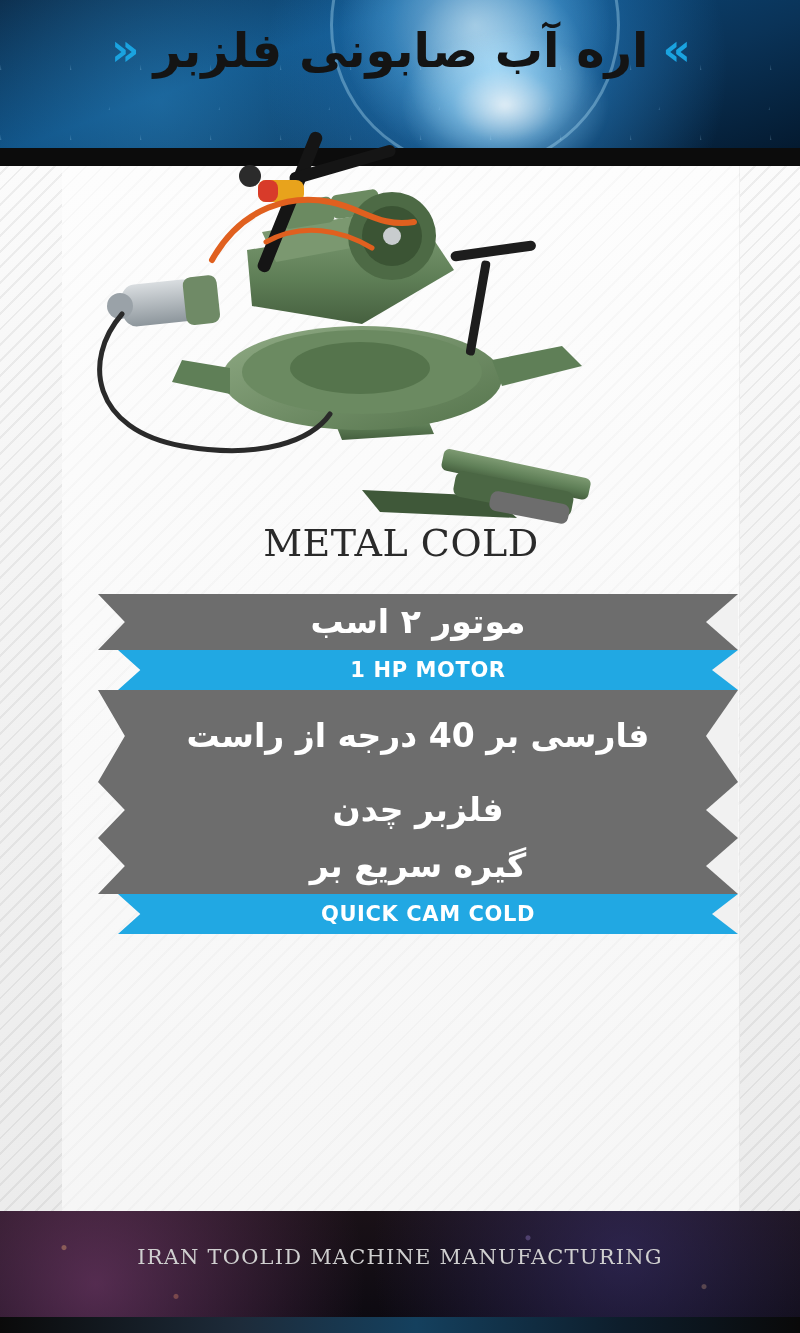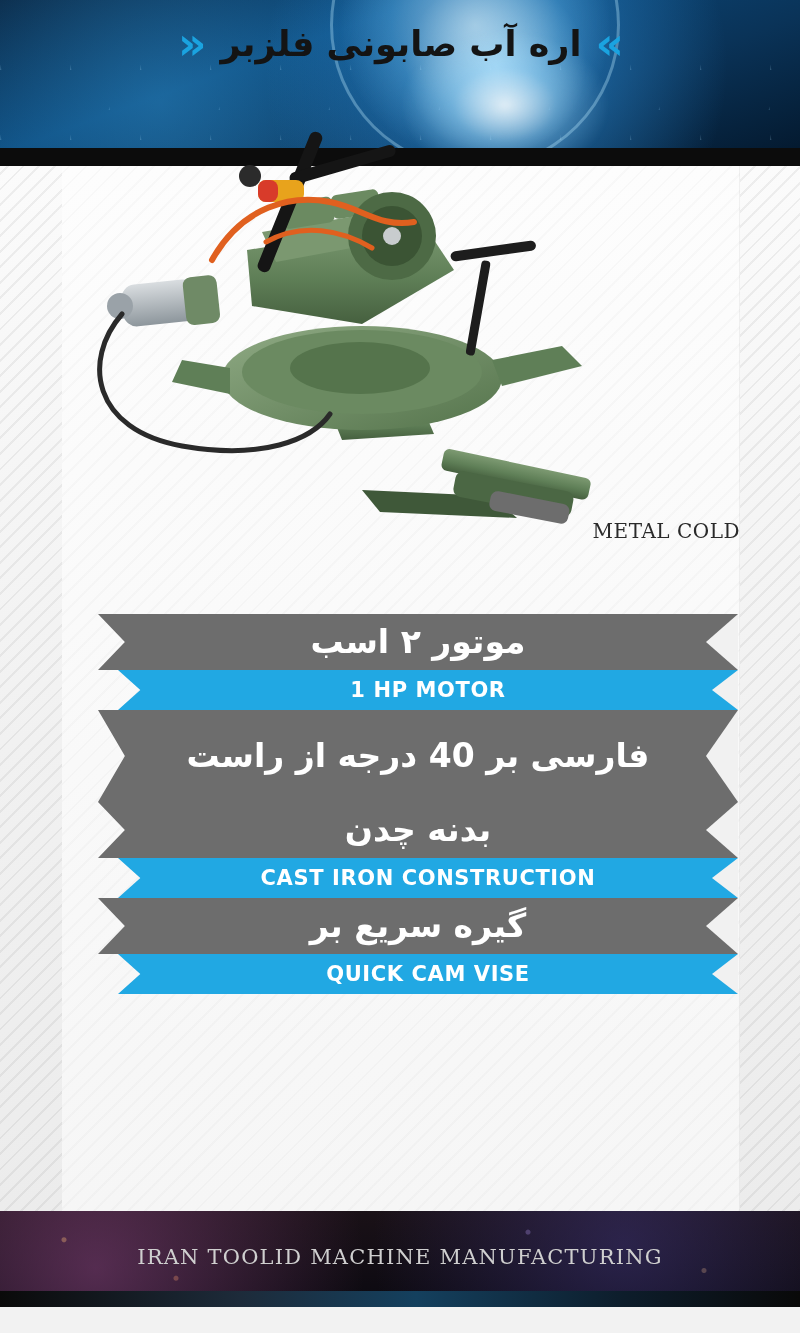--- a/index.html
+++ b/index.html
@@ -89,21 +89,21 @@
     top: 22px; left: 62px;
     width: 678px;
     display: flex;
     align-items: center;
     justify-content: center;
     gap: 14px;
     direction: rtl;
   }
   .title-text {
     font-family: "DejaVu Sans", "Liberation Sans", sans-serif;
-    font-size: 35px;
+    font-size: 48px;
     font-weight: bold;
     color: #141414;
     letter-spacing: 0px;
     white-space: nowrap;
   }
   .chev {
     color: #1aa3e0;
     font-size: 44px;
     font-weight: bold;
     line-height: 1;
@@ -115,33 +115,33 @@
     top: 110px; left: 62px;
     width: 678px; height: 420px;
   }
   .machine svg { display: block; width: 100%; height: 100%; }
 
   
   .eng-head {
     position: absolute;
     top: 518px; left: 62px;
     width: 678px;
+    text-align: center;
     font-family: "DejaVu Serif", "Liberation Serif", serif;
     color: #2a2a2a;
-    font-size: 20px;
+    font-size: 38px;
     line-height: 1.32;
     letter-spacing: 0.5px;
   }
 
   
   .features {
     position: absolute;
     top: 594px; left: 0;
     width: 752px;
-    margin-top: 20px;
   }
 
   .ribbon {
     position: relative;
     margin: 0 auto;
     color: #ffffff;
     display: flex;
     align-items: center;
     justify-content: center;
     text-align: center;
@@ -190,21 +190,21 @@
   }
 
   .r-h56 { height: 56px; }
   .r-h40 { height: 40px; }
   .r-h92 { height: 92px; }
 
   
   .footer {
     position: absolute;
     top: 1211px; left: 0;
-    width: 800px; height: 96px;
+    width: 800px; height: 122px;
     background:
       radial-gradient(circle at 12% 60%, rgba(140,70,130,0.55) 0%, rgba(20,10,25,0) 38%),
       radial-gradient(circle at 78% 35%, rgba(70,60,140,0.45) 0%, rgba(15,10,25,0) 40%),
       linear-gradient(180deg, #1a1117 0%, #120d14 55%, #0b0910 100%);
     overflow: hidden;
     padding-left: 48px;
   }
   .footer .fsparks {
     position: absolute; inset: 0;
     background-image:
@@ -334,25 +334,24 @@
 
     <div class="ribbon fa r-h56">موتور ۲ اسب</div>
     <div class="ribbon en r-h40">1 HP MOTOR</div>
 
     <div class="ribbon fa r-h92">
       <span>
         <span style="display:block">فارسی بر 40 درجه از راست</span>
       </span>
     </div>
 
-    <div class="ribbon fa r-h56">بدنه چدن</div>
-    <div class="ribbon en r-h40">CAST IRON CONSTRUCTION</div>
+    <div class="ribbon fa r-h56">فلزبر چدن</div>
 
     <div class="ribbon fa r-h56">گیره سریع بر</div>
-    <div class="ribbon en r-h40">QUICK CAM VISE</div>
+    <div class="ribbon en r-h40">QUICK CAM COLD</div>
 
   </div>
 
   <div class="footer">
     <div class="fsparks"></div>
     <div class="footer-text">IRAN TOOLID MACHINE MANUFACTURING</div>
     <div class="footer-strip"></div>
   </div>
 
 </div>

